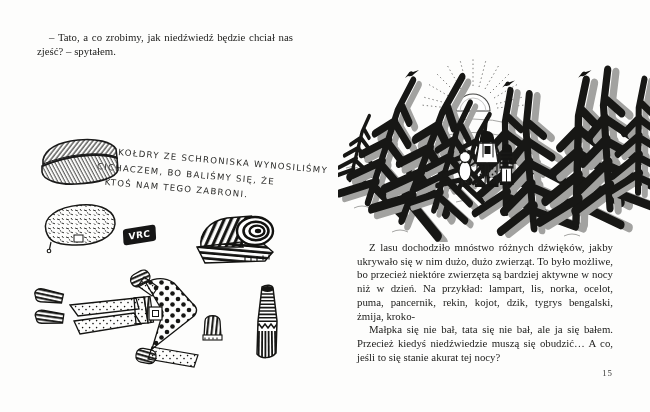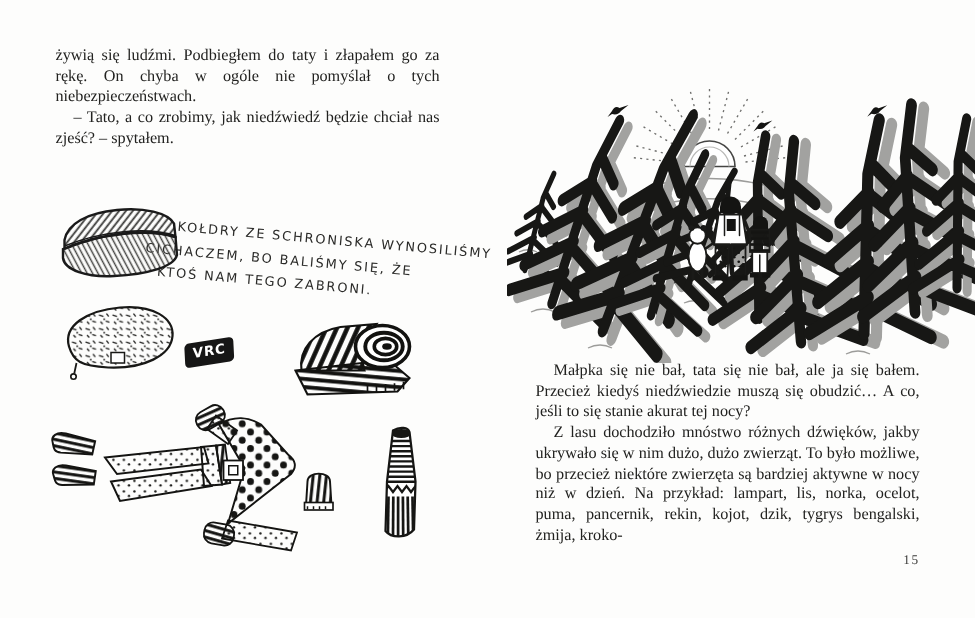--- a/index.html
+++ b/index.html
@@ -44,21 +44,20 @@
   }
 </style>
 </head>
 <body>
 
 <div class="spread">
 
   <section>
 
     <div class="body-text left-text">
-      <p class="noindent">żywią się ludźmi. Podbiegłem do taty i złapałem go za rękę. On chyba w ogóle nie pomyślał o tych niebezpieczeństwach.</p>
       <p class="indent">– Tato, a co zrobimy, jak niedźwiedź będzie chciał nas zjeść? – spytałem.</p>
     </div>
 
     <div class="handnote">
       <div class="hl hl1">KOŁDRY ZE SCHRONISKA WYNOSILIŚMY</div>
       <div class="hl hl2">CICHACZEM, BO BALIŚMY SIĘ, ŻE</div>
       <div class="hl hl3">KTOŚ NAM TEGO ZABRONI.</div>
     </div>
 
     <svg id="illus-folded-blanket" class="illus" width="88" height="54" viewBox="0 0 88 54">
@@ -323,19 +322,19 @@
           <rect x="162" y="103" width="13" height="15" fill="url(#strH)" stroke="#1a1a18" stroke-width="1.2"></rect>
           <rect x="163.5" y="118" width="10" height="14" fill="#ffffff" stroke="#1a1a18" stroke-width="1.2"></rect>
           <path d="M168.5,120 v12" stroke="#1a1a18" stroke-width="1"></path>
           <rect x="162" y="132" width="5.5" height="3" fill="#141412"></rect>
           <rect x="170" y="132" width="5.5" height="3" fill="#141412"></rect>
         </g>
       </g>
     </svg>
 
     <div class="body-text right-text">
+      <p class="indent">Z lasu dochodziło mnóstwo różnych dźwięków, jakby ukrywało się w nim dużo, dużo zwierząt. To było możliwe, bo przecież niektóre zwierzęta są bardziej aktywne w nocy niż w dzień. Na przykład: lampart, lis, norka, ocelot, puma, pancernik, rekin, kojot, dzik, tygrys bengalski, żmija, kroko-</p>
       <p class="indent">Małpka się nie bał, tata się nie bał, ale ja się bałem. Przecież kiedyś niedźwiedzie muszą się obudzić… A co, jeśli to się stanie akurat tej nocy?</p>
-      <p class="indent">Z lasu dochodziło mnóstwo różnych dźwięków, jakby ukrywało się w nim dużo, dużo zwierząt. To było możliwe, bo przecież niektóre zwierzęta są bardziej aktywne w nocy niż w dzień. Na przykład: lampart, lis, norka, ocelot, puma, pancernik, rekin, kojot, dzik, tygrys bengalski, żmija, kroko-</p>
     </div>
 
     <div class="pagenum">15</div>
   </section>
 </div>
 
 </body></html>

